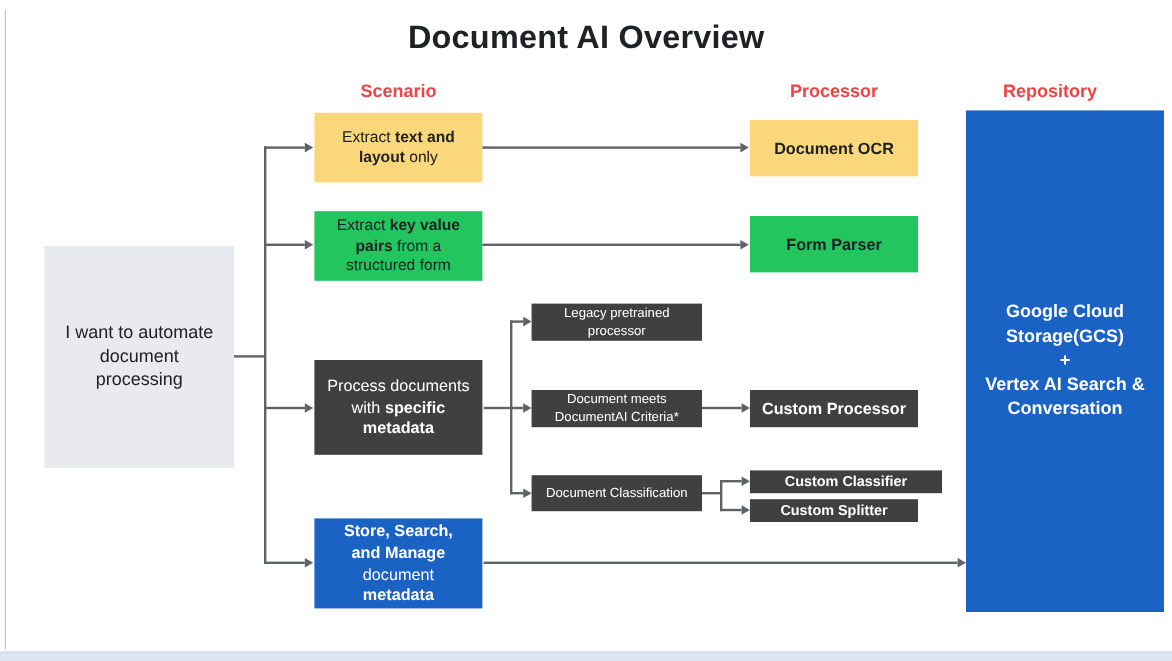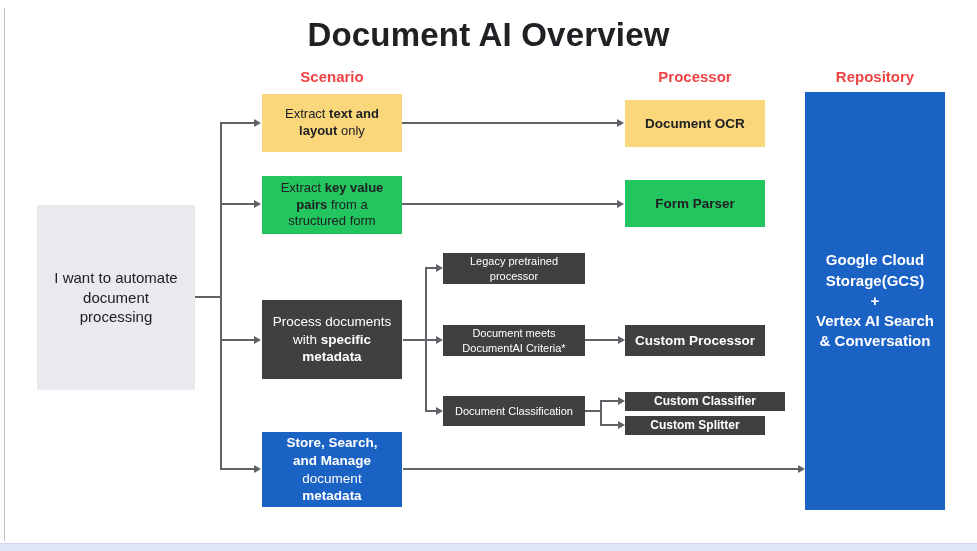--- a/index.html
+++ b/index.html
@@ -2,21 +2,21 @@
 <html><head>
 <meta charset="utf-8">
 <style>
   html,body{margin:0;padding:0;background:#ffffff;}
   #canvas{
     position:relative;width:977px;height:551px;background:#ffffff;overflow:hidden;
     font-family:"Liberation Sans","DejaVu Sans",sans-serif;color:#202124;
   }
   .title{
     position:absolute;left:0;top:16px;width:977px;text-align:center;
-    font-size:33px;font-weight:600;letter-spacing:.2px;color:#202124;
+    font-size:27px;font-weight:600;letter-spacing:.2px;color:#202124;
   }
   .col-hdr{
     position:absolute;width:140px;text-align:center;font-size:15px;font-weight:700;color:#ef4444;
   }
   .node{
     position:absolute;display:flex;align-items:center;justify-content:center;
     text-align:center;box-sizing:border-box;line-height:1.3;
   }
   .yellow{background:#FBD77C;}
   .green{background:#22c55e;}
@@ -85,21 +85,21 @@
   <div class="node blue" style="left:625px;top:325px;width:140px;height:31px;font-size:13.5px;font-weight:700;">
     <span>Custom Processor</span>
   </div>
   <div class="node blue" style="left:625px;top:392px;width:160px;height:19px;font-size:12px;font-weight:700;align-items:center;">
     <span>Custom Classifier</span>
   </div>
   <div class="node blue" style="left:625px;top:416px;width:140px;height:19px;font-size:12px;font-weight:700;">
     <span>Custom Splitter</span>
   </div>
 
-  <div class="node darkblue" style="left:805px;top:92px;width:140px;height:418px;font-size:15px;font-weight:700;padding:0 10px;flex-direction:column;line-height:1.35;">
+  <div class="node darkblue" style="left:805px;top:92px;width:165px;height:418px;font-size:15px;font-weight:700;padding:0 10px;flex-direction:column;line-height:1.35;">
     <div>Google Cloud Storage(GCS)</div>
     <div>+</div>
     <div>Vertex AI Search &amp; Conversation</div>
   </div>
 
   <div class="hl" style="left:195px;top:296px;width:26px;"></div>
   <div class="vl" style="left:220px;top:122px;height:347px;"></div>
 
   <div class="hl" style="left:220px;top:122px;width:34px;"></div>
   <div class="ah" style="left:254px;top:119px;"></div>

